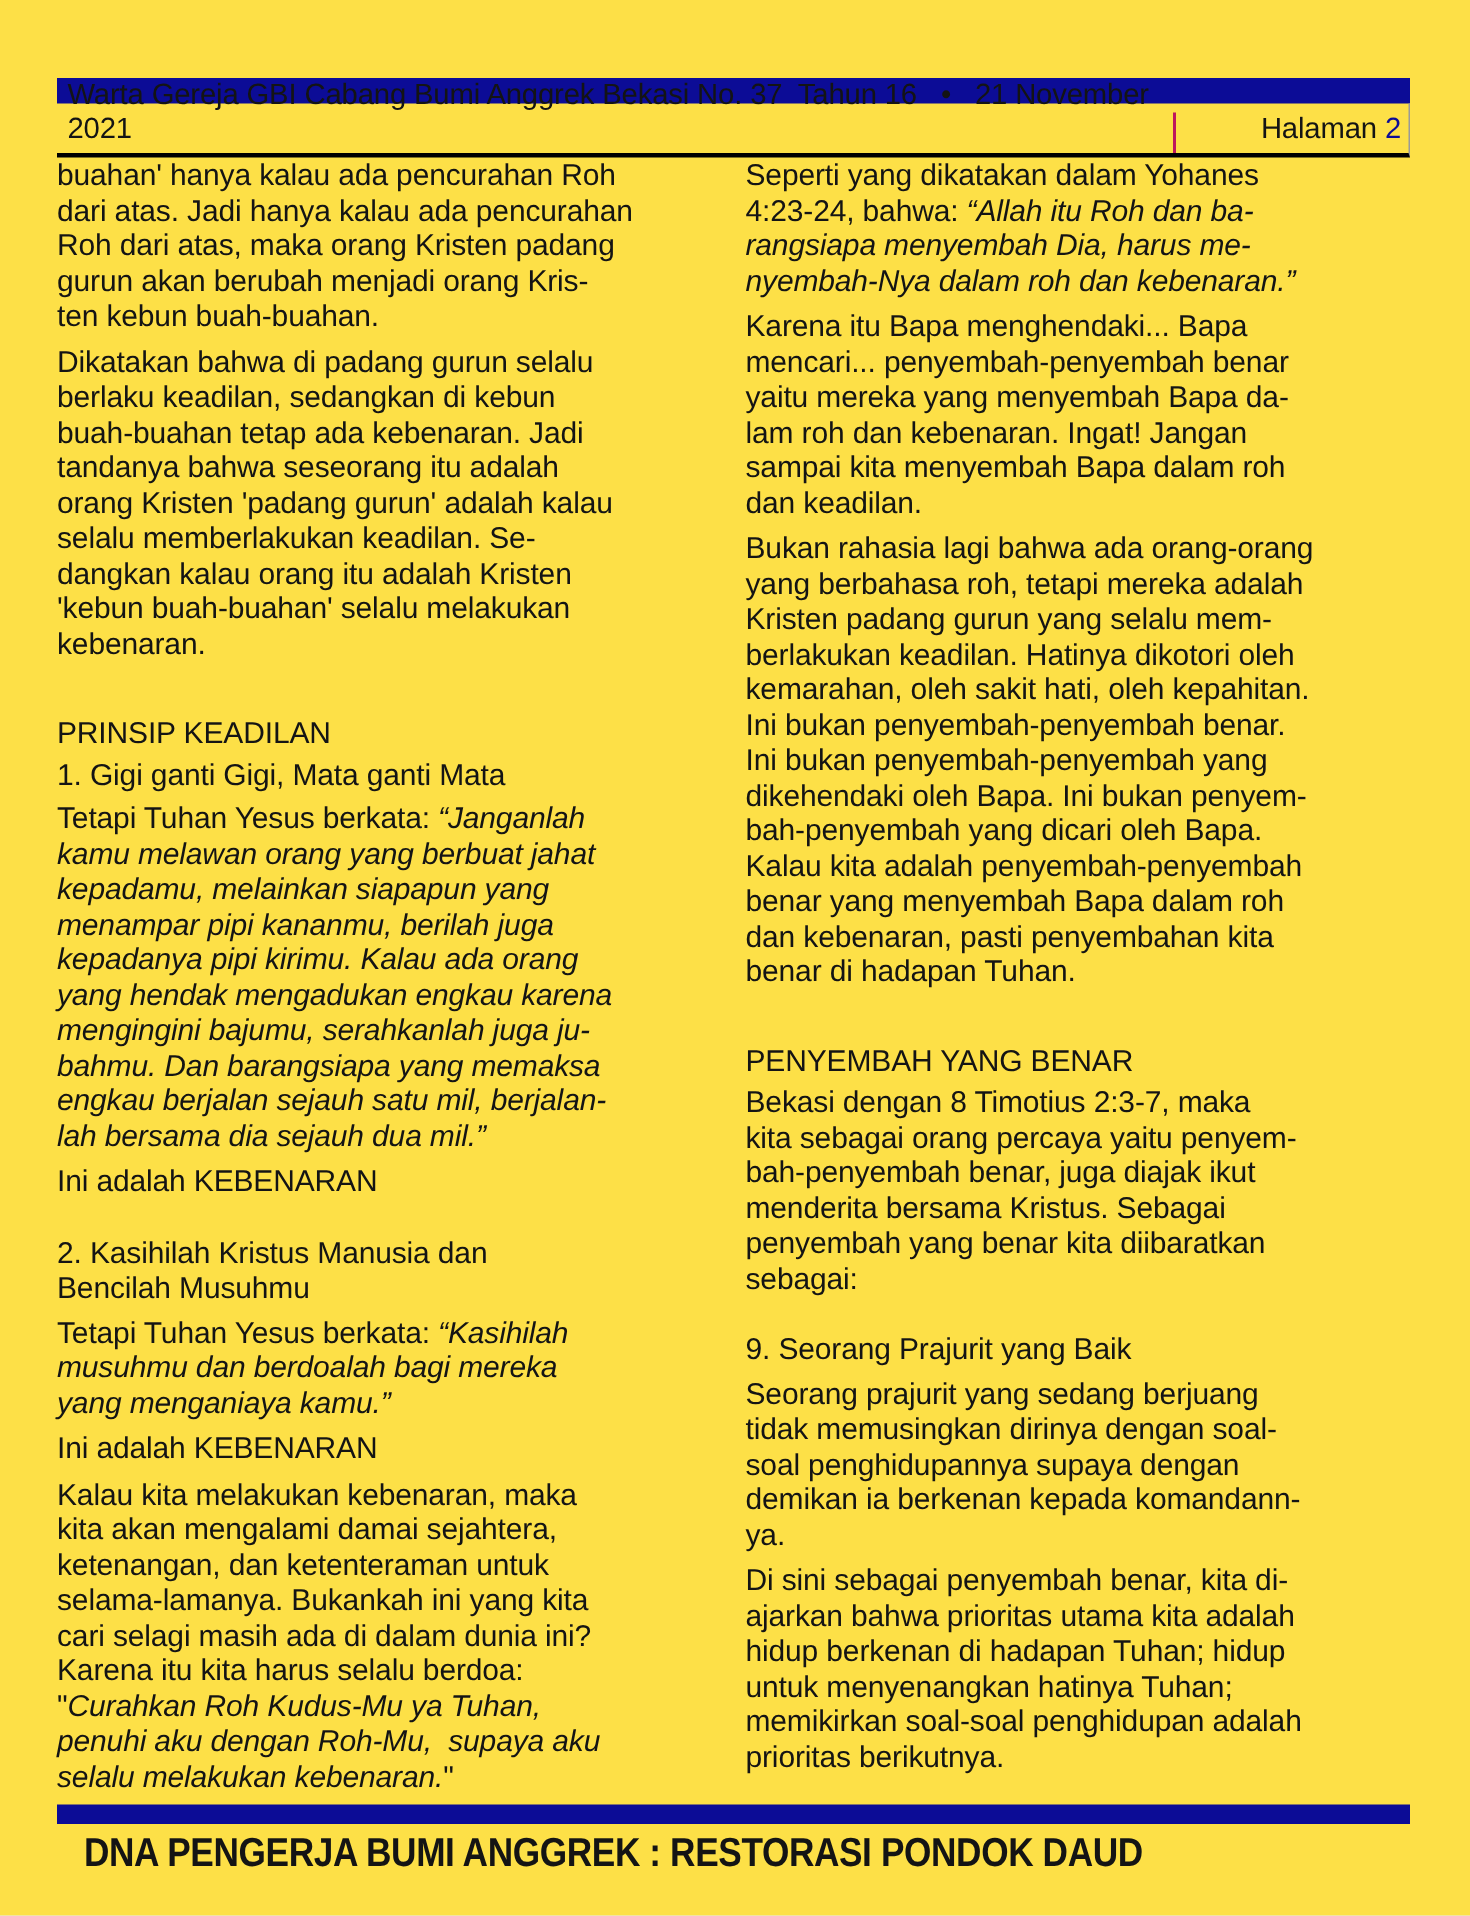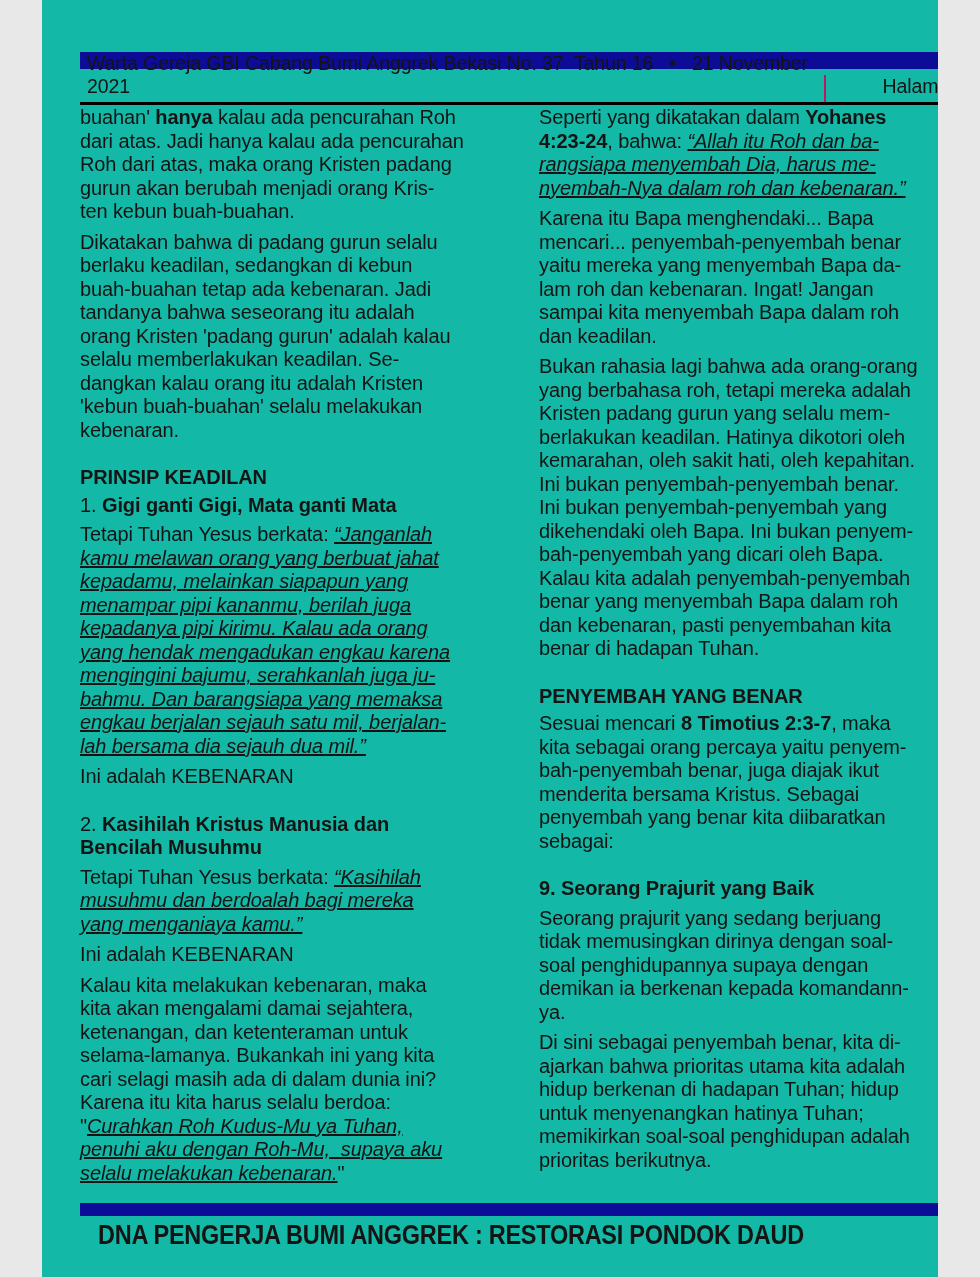--- a/index.html
+++ b/index.html
@@ -1,17 +1,17 @@
 <!DOCTYPE html>
 <html><head>
 <meta charset="utf-8">
 <style>
   html,body{margin:0;padding:0;background:#e8e8e8;}
   .page{
-    position:relative;width:896px;height:1277px;background:#14b8a6;
+    position:relative;width:980px;height:1277px;background:#fde047;
     font-family:"Liberation Sans","DejaVu Sans",sans-serif;
     color:#141414;overflow:hidden;margin:0 auto;
   }
   
   .header{position:absolute;left:38px;top:52px;width:902px;}
   .header-bar{height:17px;background:#0c0c96;}
   .header-row{
     display:flex;align-items:flex-end;height:33px;
     border-bottom:3px solid #000;border-right:1px solid #9a9a9a;
     font-size:19.5px;letter-spacing:-0.1px;
@@ -23,25 +23,25 @@
   }
   .page-number{color:#0c0c96;}
   
   .columns{
     position:absolute;left:38px;top:106px;width:902px;
     display:flex;gap:16px;
     font-size:20px;line-height:23.5px;letter-spacing:-0.1px;
   }
   .col{width:443px;}
   .block{margin:0 0 7px;white-space:pre-wrap;}
-  .section-heading{font-weight:700;margin-top:24px;margin-bottom:4px;}
+  .section-heading{font-weight:400;margin-top:36px;margin-bottom:4px;}
   .sub-heading{margin-top:24px;margin-bottom:6px;}
   .section-heading + .sub-heading{margin-top:0;}
-  .b{font-weight:700;}
-  .i{font-style:italic;text-decoration:underline;}
+  .b{font-weight:400;}
+  .i{font-style:italic;}
   
   .footer-bar{position:absolute;left:38px;top:1203px;width:902px;height:13px;background:#0c0c96;}
   .footer-text{
     position:absolute;left:56px;top:1220px;
     font-size:27px;font-weight:700;letter-spacing:-0.3px;
     transform:scaleX(0.87);transform-origin:left center;white-space:nowrap;
   }
 </style>
 </head>
 <body>
@@ -119,21 +119,21 @@
 kemarahan, oleh sakit hati, oleh kepahitan.
 Ini bukan penyembah-penyembah benar.
 Ini bukan penyembah-penyembah yang
 dikehendaki oleh Bapa. Ini bukan penyem-
 bah-penyembah yang dicari oleh Bapa.
 Kalau kita adalah penyembah-penyembah
 benar yang menyembah Bapa dalam roh
 dan kebenaran, pasti penyembahan kita
 benar di hadapan Tuhan.</span></div>
         <div class="block section-heading"><span>PENYEMBAH YANG BENAR</span></div>
-        <div class="block paragraph"><span>Sesuai mencari </span><span class="b">8 Timotius 2:3-7</span><span>, maka
+        <div class="block paragraph"><span>Bekasi dengan </span><span class="b">8 Timotius 2:3-7</span><span>, maka
 kita sebagai orang percaya yaitu penyem-
 bah-penyembah benar, juga diajak ikut
 menderita bersama Kristus. Sebagai
 penyembah yang benar kita diibaratkan
 sebagai:</span></div>
         <div class="block sub-heading"><span class="b">9. Seorang Prajurit yang Baik</span></div>
         <div class="block paragraph"><span>Seorang prajurit yang sedang berjuang
 tidak memusingkan dirinya dengan soal-
 soal penghidupannya supaya dengan
 demikan ia berkenan kepada komandann-

